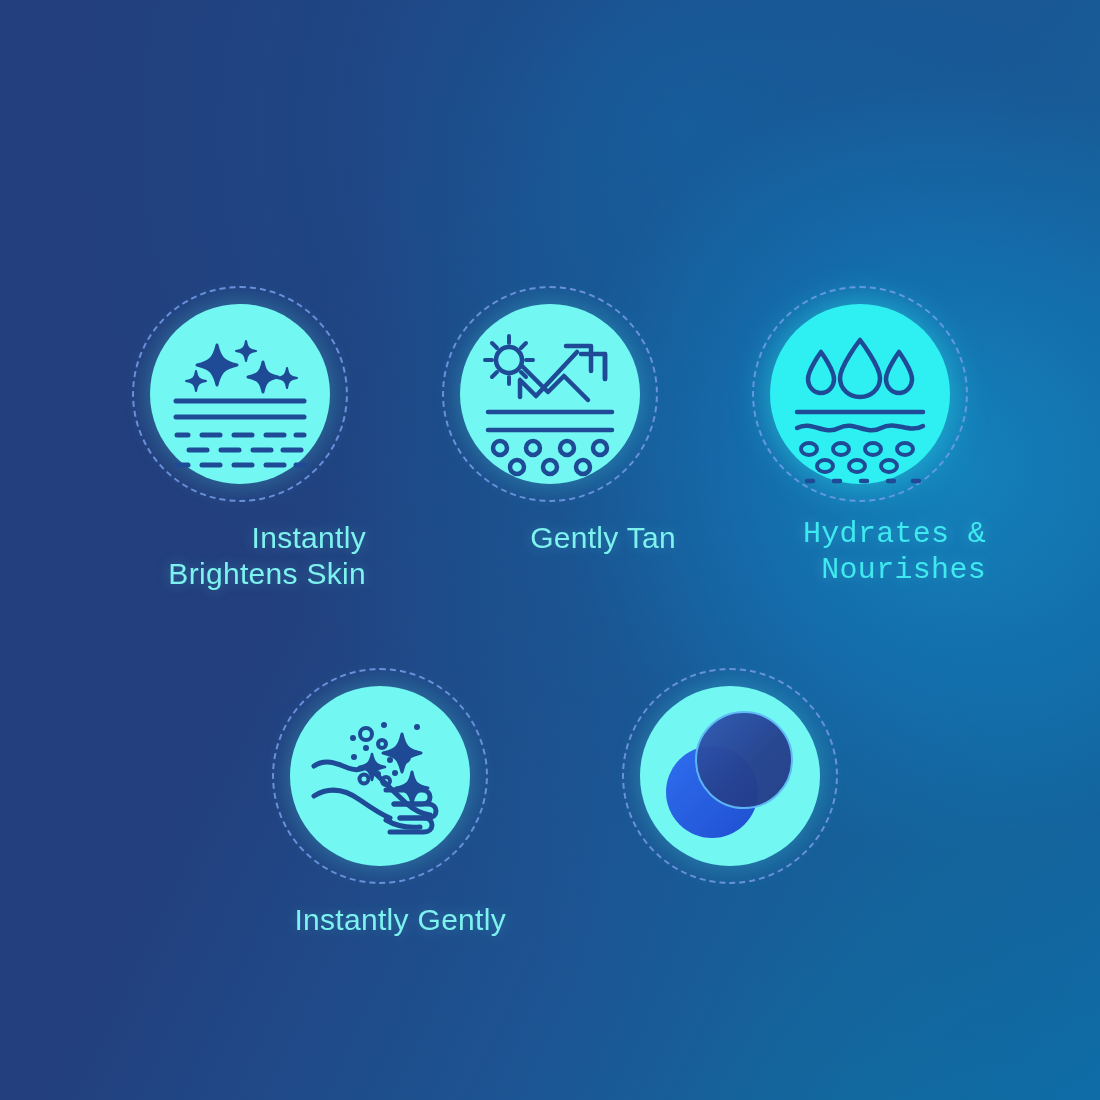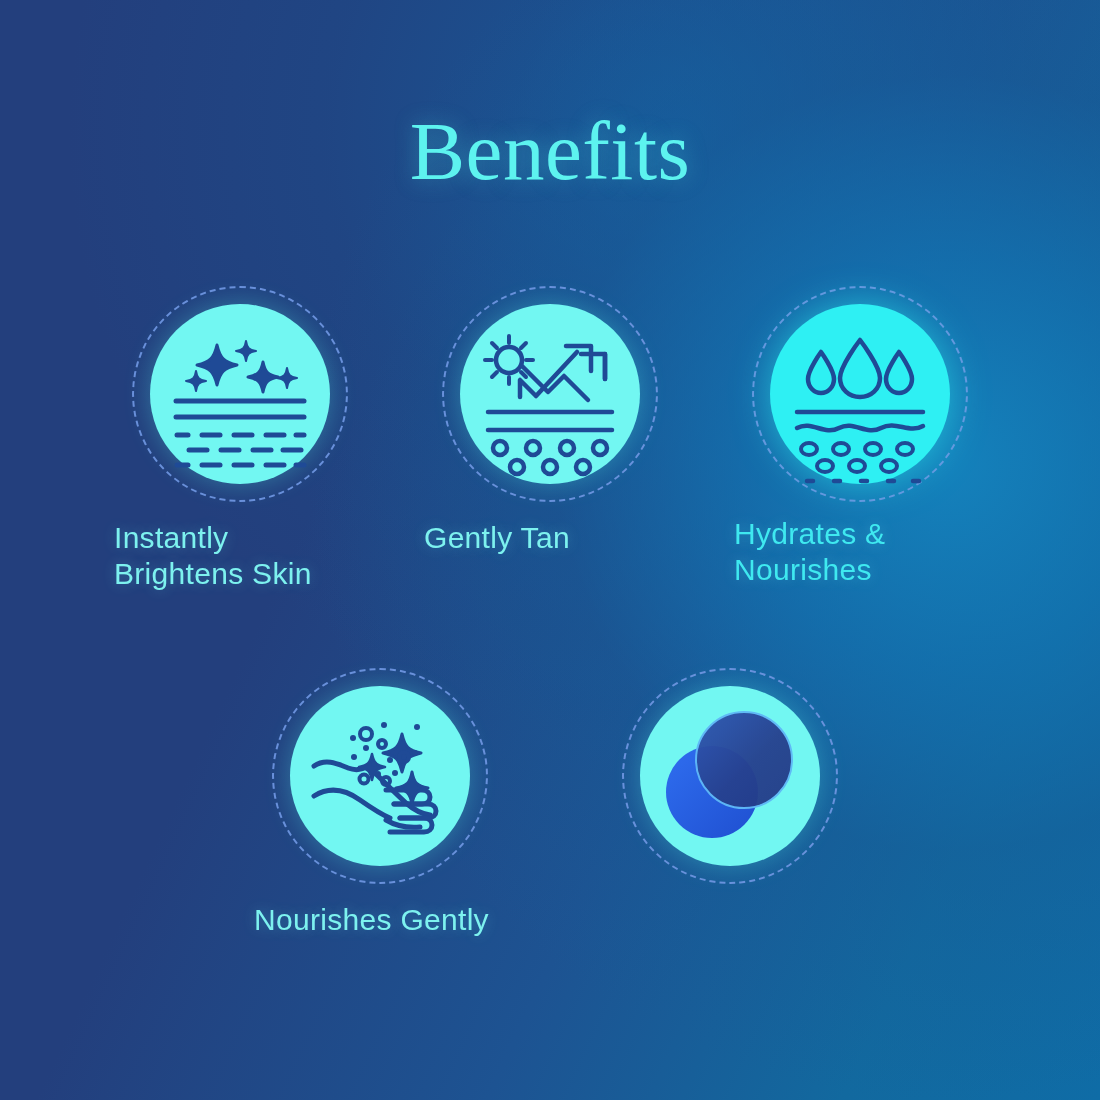--- a/index.html
+++ b/index.html
@@ -16,53 +16,52 @@
       linear-gradient(115deg,#233f7d 0%, #233f7d 34%, #1d5392 62%, #12699f 84%, #0f6ca6 100%);
   }
   
   .title{
     position:absolute;top:104px;left:0;width:1100px;text-align:center;
     font-family:"Liberation Serif", "DejaVu Serif", serif;
     font-size:83px;line-height:94px;color:#5df3ef;letter-spacing:0.5px;
     text-shadow:0 0 22px rgba(80,240,240,0.35);
   }
   
-  .item{position:absolute;text-align:left;}
+  .item{position:absolute;text-align:right;}
   .badge{position:relative;width:216px;height:216px;margin:0 auto;}
   .dashring{
     position:absolute;left:0;top:0;width:216px;height:216px;border-radius:50%;
     border:2px dashed #6e93e0;box-sizing:border-box;opacity:.95;
   }
   .disc{
     position:absolute;left:18px;top:18px;width:180px;height:180px;border-radius:50%;
     background:#72f7f2;
     box-shadow:0 0 26px rgba(90,245,240,0.30);
   }
   .disc.bright{background:#2ef0f3;box-shadow:0 0 36px rgba(46,240,243,0.55);}
   .disc svg{display:block;width:180px;height:180px;}
   .label{
     margin-top:18px;color:#7df2ef;font-size:30px;line-height:36px;
     font-family:"Liberation Sans", sans-serif;font-weight:400;letter-spacing:0.3px;
     text-shadow:0 0 14px rgba(100,240,240,0.30);white-space:pre-line;
   }
-  .label.cyan{color:#3fe9f0;}
+  .label.cyan{color:#3fe9f0;font-family:Liberation Mono, monospace;}
   
   #item-0{left:114px;top:286px;width:252px;}
   #item-1{left:424px;top:286px;width:252px;}
   #item-2{left:734px;top:286px;width:252px;}
   #item-2 .label{margin-top:14px;}
   #item-3{left:254px;top:668px;width:252px;}
   #item-4{left:604px;top:668px;width:252px;}
 </style>
 </head>
 <body>
 
 <div id="stage">
 
-  <div class="title">Benefits</div>
 
   <div class="item" id="item-0">
     <div class="badge">
       <div class="dashring"></div>
       <div class="disc">
         <svg viewBox="0 0 180 180">
           <g fill="none" stroke="#1f4a96" stroke-width="5" stroke-linecap="round" stroke-linejoin="round">
 
             <path d="M67 41 C70 54 74 58 87 61 C74 64 70 68 67 81 C64 68 60 64 47 61 C60 58 64 54 67 41 Z" fill="#1f4a96" stroke-width="3"></path>
 
@@ -217,21 +216,21 @@
                 <circle cx="84" cy="78" r="3"></circle>
               <circle cx="100" cy="74" r="3"></circle>
                 <circle cx="125" cy="67" r="3"></circle>
               <circle cx="105" cy="87" r="3"></circle>
                 <circle cx="88" cy="88" r="3"></circle>
             </g>
           </g>
         </svg>
       </div>
     </div>
-    <div class="label">Nourishes Gently</div>
+    <div class="label">Instantly Gently</div>
   </div>
 
   <div class="item" id="item-4">
     <div class="badge">
       <div class="dashring"></div>
       <div class="disc">
         <svg viewBox="0 0 180 180">
           <defs>
             <linearGradient id="gTop" x1="0" y1="0" x2="1" y2="1">
               <stop offset="0%" stop-color="#2f58b4"></stop>

